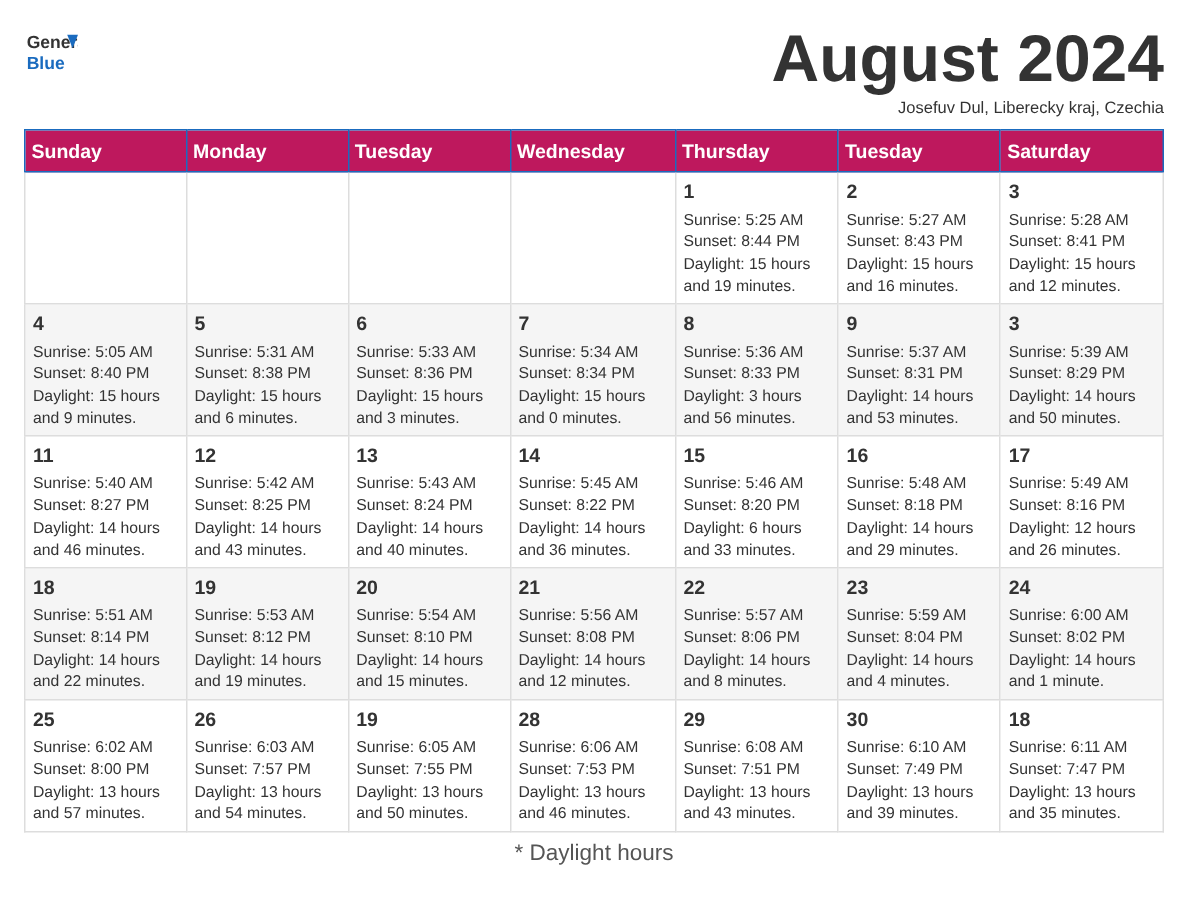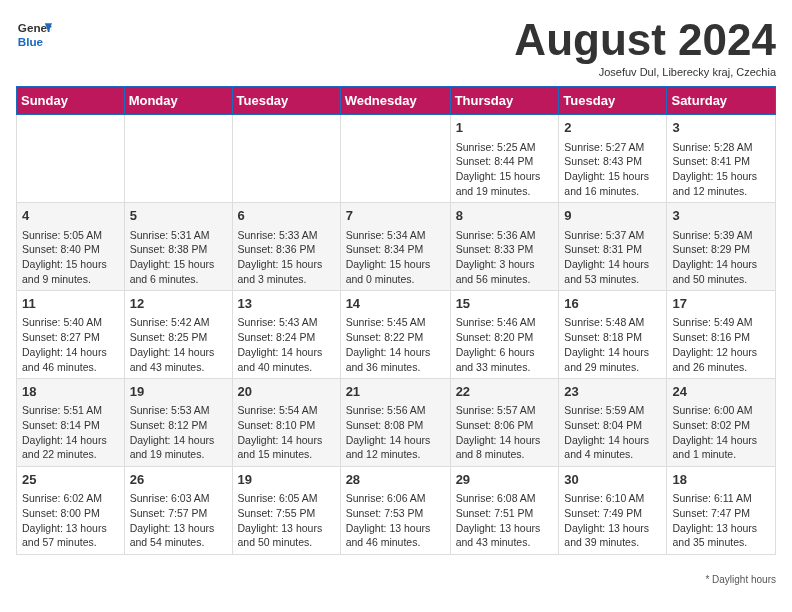--- a/index.html
+++ b/index.html
@@ -72,24 +72,24 @@
     .day-number {
       font-size: 13px;
       font-weight: bold;
       display: block;
       margin-bottom: 2px;
     }
     .empty-cell {
       background: #fff !important;
     }
     .footer-note {
-      margin-top: 19px;
-      font-size: 10px;
+      margin-top: 5px;
+      font-size: 15px;
       color: #555;
-      text-align: right;
+      text-align: center;
     }
   </style>
 </head>
 <body>
 
 <div class="header-area">
   <div class="logo">
     <svg class="logo-icon" viewBox="0 0 40 40" xmlns="http://www.w3.org/2000/svg">
       <text x="2" y="18" font-size="13" font-weight="bold" fill="#333">General</text>
       <text x="2" y="33" font-size="13" font-weight="bold" fill="#1a6bbf">Blue</text>

